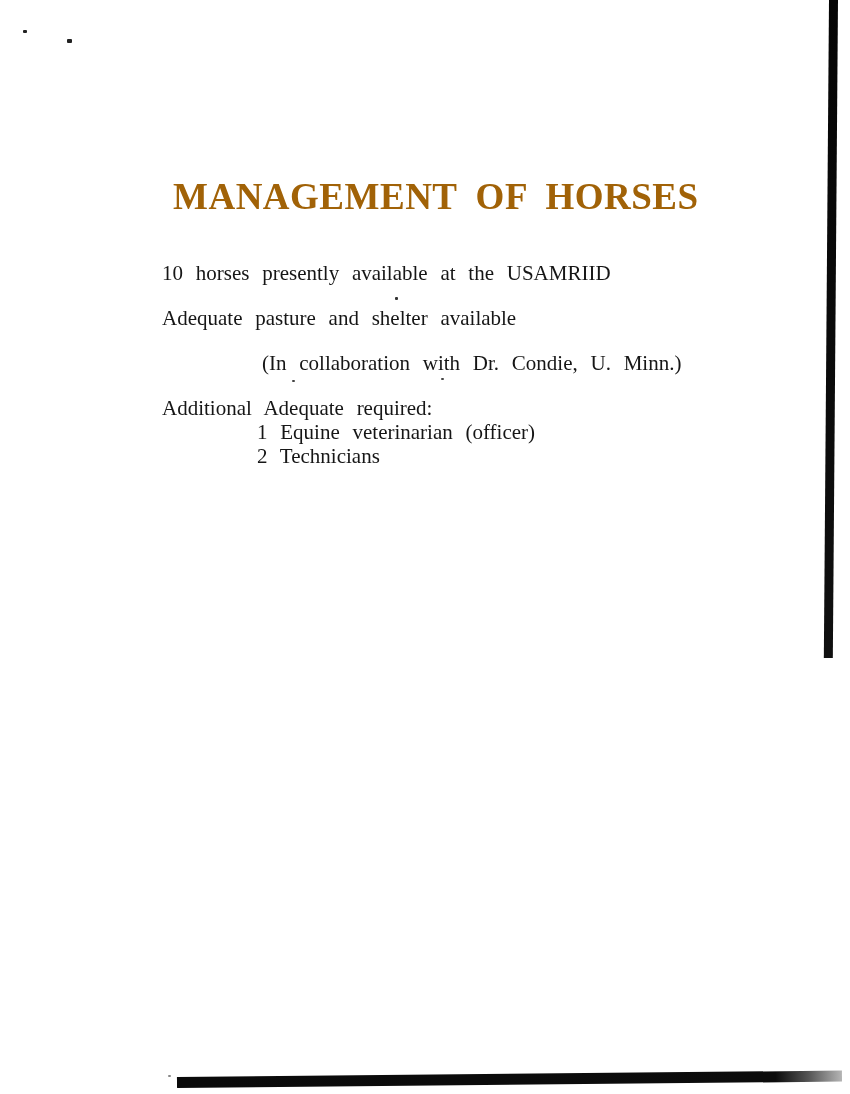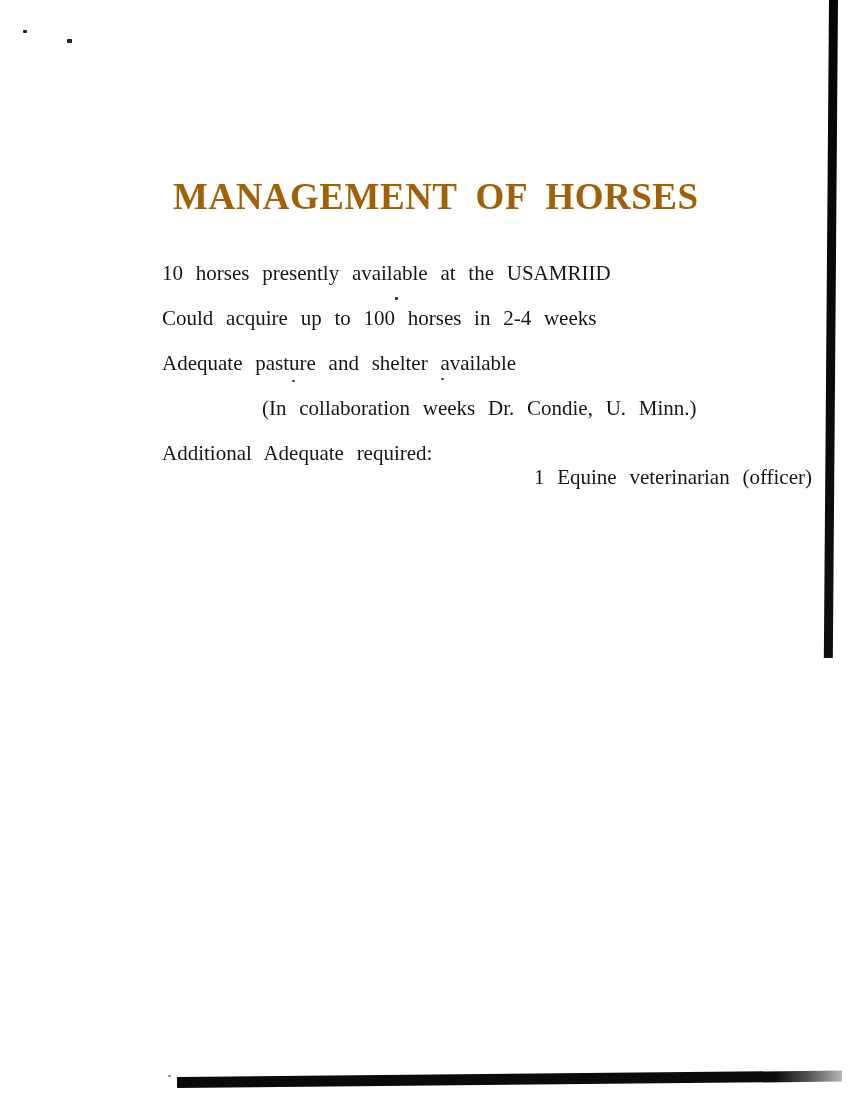--- a/index.html
+++ b/index.html
@@ -42,21 +42,20 @@
     margin: 0 0 21px 0;
     white-space: nowrap;
   }
   .sub-line {
     padding-left: 100px;
     white-space: nowrap;
   }
   .sub-item {
     padding-left: 95px;
     white-space: nowrap;
-    text-align: right;
   }
   .scan-bar-right {
     position: absolute;
     left: 829px;
     top: 0;
     width: 9px;
     height: 658px;
     background: linear-gradient(180deg, #050505 0%, #0b0b0b 60%, #101010 100%);
     transform: rotate(0.45deg);
     transform-origin: top left;
@@ -94,26 +93,26 @@
   <div class="speck speck-4"></div>
   <div class="speck speck-5"></div>
   <div class="speck speck-6"></div>
 
   <div class="scan-bar-right"></div>
 
   <h1 class="doc-title">MANAGEMENT OF HORSES</h1>
 
   <div class="doc-body">
     <p class="line">10 horses presently available at the USAMRIID</p>
-    <p class="line">Could acquire up to 100 horses in 2-4 weeks</p>
     <p class="line">Adequate pasture and shelter available</p>
     <p class="line">
-      <span class="sub-line" style="display:block">(In collaboration weeks Dr. Condie, U. Minn.)</span>
+      <span class="sub-line" style="display:block">(In collaboration with Dr. Condie, U. Minn.)</span>
     </p>
     <p class="line">
       <span>Additional Adequate required:</span>
       <span class="sub-item" style="display:block">1 Equine veterinarian (officer)</span>
+      <span class="sub-item" style="display:block">2 Technicians</span>
     </p>
   </div>
 
   <div class="scan-rule-bottom"></div>
 
 </div>
 
 </body></html>

